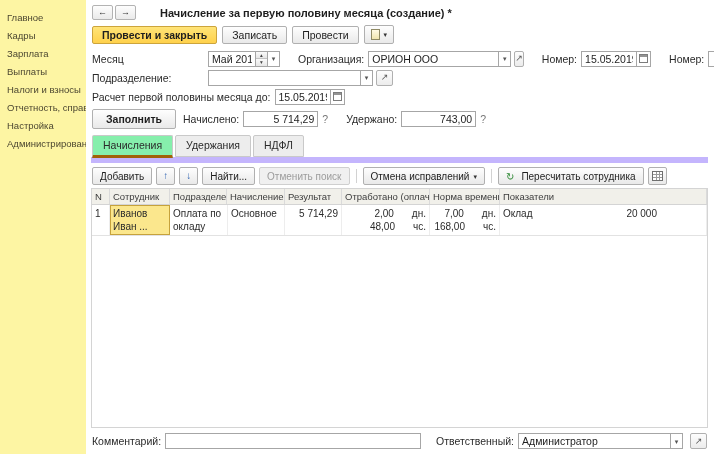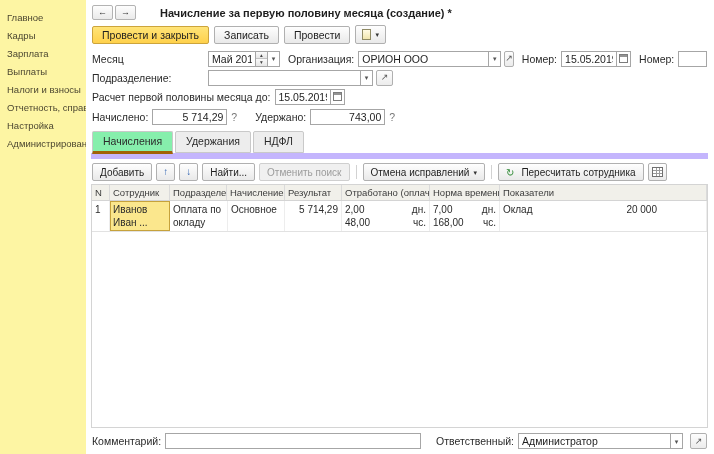--- a/index.html
+++ b/index.html
@@ -11,42 +11,42 @@
 .sidebar{flex:0 0 86px;background:#fdf5a3;padding-top:10px;overflow:hidden}
 .side-item{font-size:9.5px;color:#4c4731;padding:2px 3px 2px 7px;margin-bottom:3px;white-space:nowrap;overflow:hidden;cursor:pointer}
 
 .main{flex:1;min-width:0;display:flex;flex-direction:column;padding:3px 6px 4px 5px;background:#fff}
 .titlebar{display:flex;align-items:center;padding:2px 0 2px 1px;flex:0 0 auto}
 .nav-btn{width:21px;height:15px;border:1px solid #b3b3b3;background:linear-gradient(#fdfdfd,#eaeaea);border-radius:2px;font-size:9px;line-height:1;color:#333;cursor:pointer;padding:0}
 .nav-btn + .nav-btn{margin-left:2px}
 .title{font-size:11px;font-weight:bold;color:#1e1e1e;margin-left:24px;white-space:nowrap;overflow:hidden}
 .cmdbar{display:flex;align-items:center;gap:5px;padding:3px 0 5px 1px;flex:0 0 auto}
 .btn{font-size:10.5px;color:#1e1e1e;border:1px solid #b0b0b0;background:linear-gradient(#fefefe,#e9e9e9);border-radius:2px;padding:2px 9px;cursor:pointer;white-space:nowrap}
-.btn.primary{background:linear-gradient(#ffe478,#ffd14b);border-color:#cca43c;font-weight:normal}
+.btn.primary{background:linear-gradient(#ffe478,#ffd14b);border-color:#cca43c;font-weight:bold}
 .btn.disabled{color:#9c9c9c;background:#f0f0f0;border-color:#cfcfcf}
 .iconbtn{display:inline-flex;align-items:center;gap:4px;padding:2px 6px;height:19px}
 .doc-ico{width:9px;height:11px;border:1px solid #8f8a64;background:linear-gradient(180deg,#fffbe4,#f1e5ae);display:inline-block}
 .dd{font-size:7px;color:#333;line-height:1}
 
 .frow{display:flex;align-items:center;padding:1px 1px;min-height:19px;flex:0 0 auto}
 .flabel{color:#2b2b2b;white-space:nowrap}
 .lblcol{flex:0 0 116px}
 .fld{border:1px solid #a6a6a6;height:16px;padding:0 3px;font-size:10.5px;color:#1e1e1e;background:#fff;outline:none;min-width:0}
 .fld.num{text-align:right}
 .fieldwrap{display:inline-flex;height:16px;align-items:stretch}
 .fieldwrap .fld{height:16px;border-right:none}
 .dd-inside{flex:0 0 13px;border:1px solid #a6a6a6;background:#fff;display:flex;align-items:center;justify-content:center;cursor:pointer}
 .dd-inside .dd{font-size:7px;color:#555}
 .spin{flex:0 0 12px;display:flex;flex-direction:column;border:1px solid #a6a6a6;border-right:none}
 .spin .sp{flex:1;font-size:5.5px;line-height:6.5px;text-align:center;color:#444;background:linear-gradient(#fbfbfb,#e6e6e6);cursor:pointer}
 .spin .sp + .sp{border-top:1px solid #c2c2c2}
 .cal-btn{flex:0 0 15px;border:1px solid #a6a6a6;background:#fff;display:flex;align-items:center;justify-content:center;cursor:pointer}
 .cal-ico{width:9px;height:9px;border:1px solid #7c7c7c;background:linear-gradient(#949494 0 2px,#fff 2px)}
 .open-btn{width:17px;height:16px;margin-left:3px;border:1px solid #b0b0b0;background:linear-gradient(#fdfdfd,#ececec);border-radius:2px;color:#5a5a5a;font-size:9px;line-height:1;cursor:pointer;padding:0}
-.gap{margin-left:8px;margin-right:4px}
+.gap{margin-left:18px;margin-right:4px}
 .lgap{margin-right:4px}
 .w-month{width:47px}
 .w-org{width:130px}
 .w-date{width:55px}
 .w-number{width:50px}
 .w-dept{width:152px}
 .w-amount{width:75px}
 .w-resp{width:152px}
 .hint{color:#767676;margin-left:4px;cursor:pointer}
 .fill-btn{font-weight:bold;padding:3px 13px;margin-right:7px}
@@ -78,21 +78,21 @@
 .col-n{flex:0 0 18px}
 .col-emp{flex:0 0 60px}
 .col-dep{flex:0 0 57px}
 .col-acc{flex:0 0 58px}
 .col-res{flex:0 0 57px}
 .col-worked{flex:0 0 88px}
 .col-norm{flex:0 0 70px}
 .col-ind{flex:1;min-width:0}
 .cell.sel{background:#fbe78d;outline:1px solid #c6a23c;outline-offset:-1px}
 .numpair{display:flex;line-height:13px}
-.numpair .v{flex:1;}
+.numpair .v{flex:1;text-align:right}
 .numpair .u{flex:0 0 21px;padding-left:18px}
 .ind-row{display:flex;line-height:13px}
 .ind-name{flex:0 0 64px}
 .ind-val{flex:0 0 90px;text-align:right}
 .gbody{flex:1}
 
 .footer{display:flex;align-items:center;padding:5px 1px 1px;flex:0 0 auto;gap:4px}
 .comment-input{flex:1;margin-right:5px}
 .ml8{margin-left:6px}
 </style>
@@ -176,20 +176,21 @@
       <label class="flabel lgap">Расчет первой половины месяца до:</label>
       <span class="fieldwrap">
         <input class="fld w-date" value="15.05.2019" style="">
         <span class="cal-btn">
             <span class="cal-ico"></span>
           </span>
       </span>
     </div>
 
     <div class="frow fillrow">
+      <button class="btn fill-btn">Заполнить</button>
       <label class="flabel lgap">Начислено:</label>
       <input class="fld num w-amount" readonly="" value="5 714,29" style="">
       <span class="hint">?</span>
       <label class="flabel ml18">Удержано:</label>
       <input class="fld num w-amount" readonly="" value="743,00" style="">
       <span class="hint">?</span>
     </div>
 
     <div class="tabstrip">
       <div class="tab active">Начисления</div>

